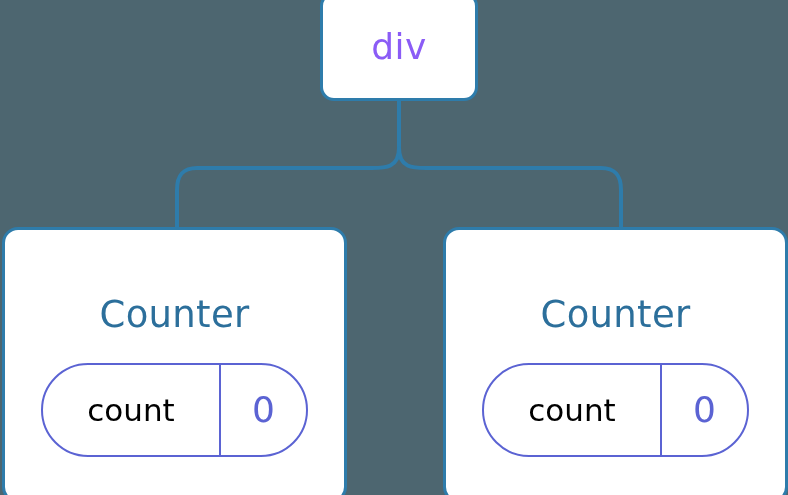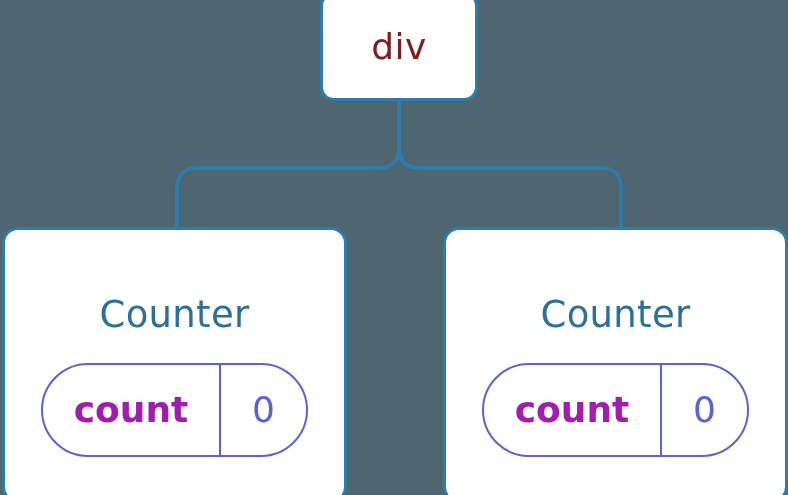--- a/index.html
+++ b/index.html
@@ -34,21 +34,21 @@
     left: 320px;
     top: -8px;
     width: 158px;
     height: 109px;
     border-radius: 14px;
     display: flex;
     align-items: center;
     justify-content: center;
   }
   #root-label {
-    color: #7f1d1d;
+    color: #8b5cf6;
     font-size: 36px;
     line-height: 1;
     letter-spacing: 0.5px;
   }
   .child-node {
     top: 227px;
     height: 276px;
     border-radius: 16px;
     display: flex;
     flex-direction: column;
@@ -79,24 +79,23 @@
     display: flex;
     align-items: stretch;
     background: #ffffff;
   }
   .pill-key {
     flex: 0 0 176px;
     display: flex;
     align-items: center;
     justify-content: center;
     border-right: 2.5px solid #5b63d3;
-    color: #a21caf;
-    font-size: 36px;
+    color: #000000;
+    font-size: 31px;
     line-height: 1;
-    font-weight: bold;
   }
   .pill-value {
     flex: 1 1 auto;
     display: flex;
     align-items: center;
     justify-content: center;
     color: #5b63d3;
     font-size: 36px;
     line-height: 1;
   }

